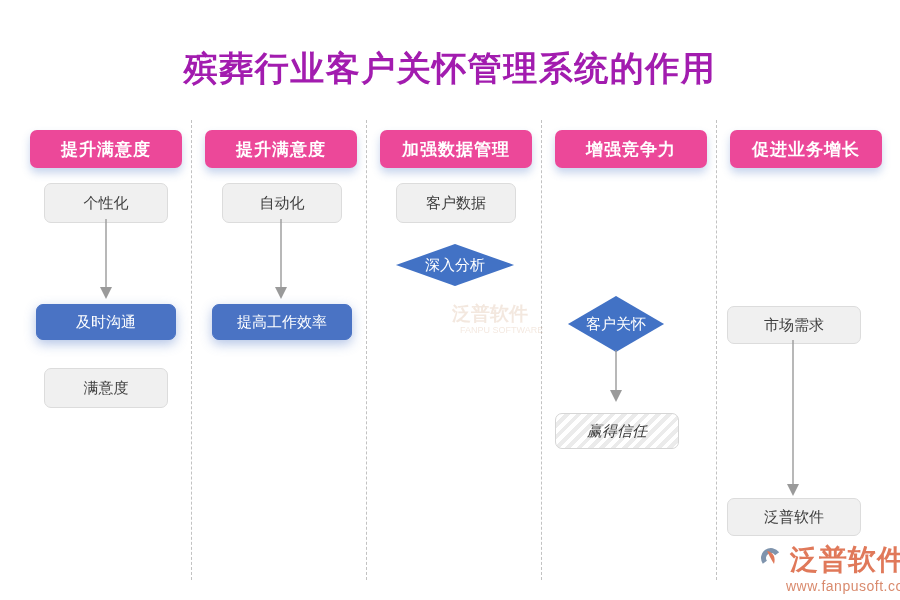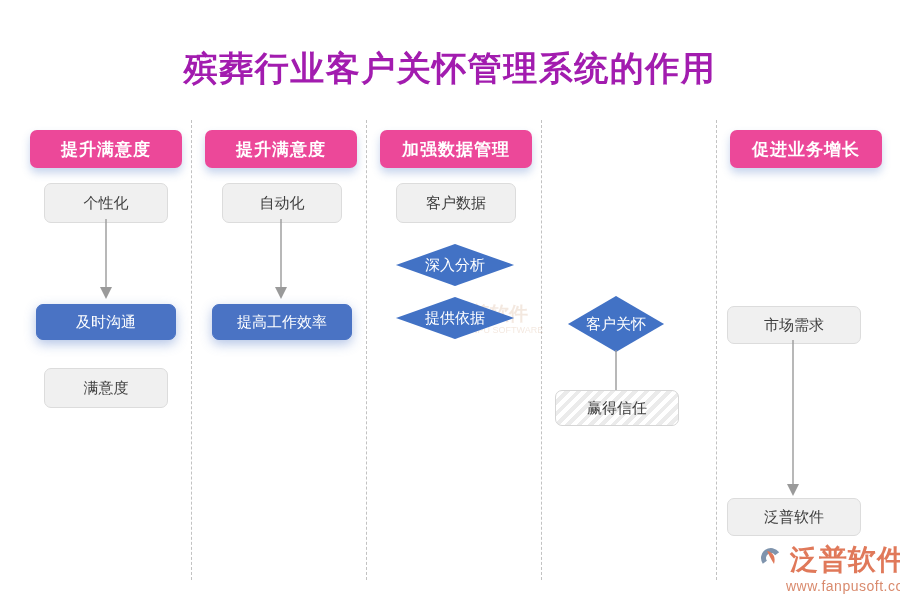--- a/index.html
+++ b/index.html
@@ -176,20 +176,21 @@
   <div class="title">殡葬行业客户关怀管理系统的作用</div>
 
   <div class="separator" style="left:191px;"></div>
   <div class="separator" style="left:366px;"></div>
   <div class="separator" style="left:541px;"></div>
   <div class="separator" style="left:716px;"></div>
 
   <div class="col-header" style="left:30px; top:130px; width:152px;">提升满意度</div>
   <div class="col-header" style="left:205px; top:130px; width:152px;">提升满意度</div>
   <div class="col-header" style="left:380px; top:130px; width:152px;">加强数据管理</div>
+  <div class="col-header" style="left:555px; top:130px; width:152px;">增强竞争力</div>
   <div class="col-header" style="left:730px; top:130px; width:152px;">促进业务增长</div>
 
   <div class="node box" style="left:44px; top:183px; width:122px; height:38px;">
     <span class="node-label">个性化</span>
   </div>
 
   <svg class="connector" style="left:95px; top:219px;" width="22" height="84" viewBox="0 0 22 84">
     <line x1="11" y1="0" x2="11" y2="70" stroke="#9a9a9a" stroke-width="1.4"></line>
     <polygon points="5,68 17,68 11,80" fill="#9a9a9a"></polygon>
   </svg>
@@ -224,36 +225,32 @@
       <text x="0" y="20" font-family="Liberation Sans, sans-serif" font-size="19" font-weight="bold" fill="#b9743f">泛普软件</text>
       <text x="8" y="33" font-family="Liberation Sans, sans-serif" font-size="9" fill="#b9743f">FANPU SOFTWARE</text>
     </svg>
   </div>
 
   <div class="diamond" style="left:396px; top:244px; width:118px; height:42px;">
     <div class="dshape" style="clip-path: polygon(50% 0%, 100% 50%, 50% 100%, 0% 50%);"></div>
     <div class="dlabel">深入分析</div>
   </div>
 
-  <div class="diamond" style="left:396px; top:297px; width:118px; height:42px;">
-    <div class="dshape" style="clip-path: polygon(50% 0%, 100% 50%, 50% 100%, 0% 50%);"></div>
-    <div class="dlabel">提供依据</div>
-  </div>
 
   <div class="diamond" style="left:568px; top:296px; width:96px; height:56px;text-align:center;">
     <div class="dshape" style="clip-path: polygon(50% 0%, 100% 50%, 50% 100%, 0% 50%);"></div>
     <div class="dlabel">客户关怀</div>
   </div>
 
   <svg class="connector" style="left:605px; top:350px;" width="22" height="54" viewBox="0 0 22 54">
     <line x1="11" y1="0" x2="11" y2="42" stroke="#9a9a9a" stroke-width="1.4"></line>
     <polygon points="5,40 17,40 11,52" fill="#9a9a9a"></polygon>
   </svg>
 
-  <div class="node box-hatch" style="left:555px; top:390px; width:122px; height:34px;">
+  <div class="node box-hatch" style="left:555px; top:413px; width:122px; height:34px;font-style:italic;">
     <span class="node-label">赢得信任</span>
   </div>
 
   <div class="node box" style="left:727px; top:306px; width:132px; height:36px;">
     <span class="node-label">市场需求</span>
   </div>
 
   <svg class="connector" style="left:782px; top:340px;" width="22" height="158" viewBox="0 0 22 158">
     <line x1="11" y1="0" x2="11" y2="146" stroke="#9a9a9a" stroke-width="1.4"></line>
     <polygon points="5,144 17,144 11,156" fill="#9a9a9a"></polygon>

